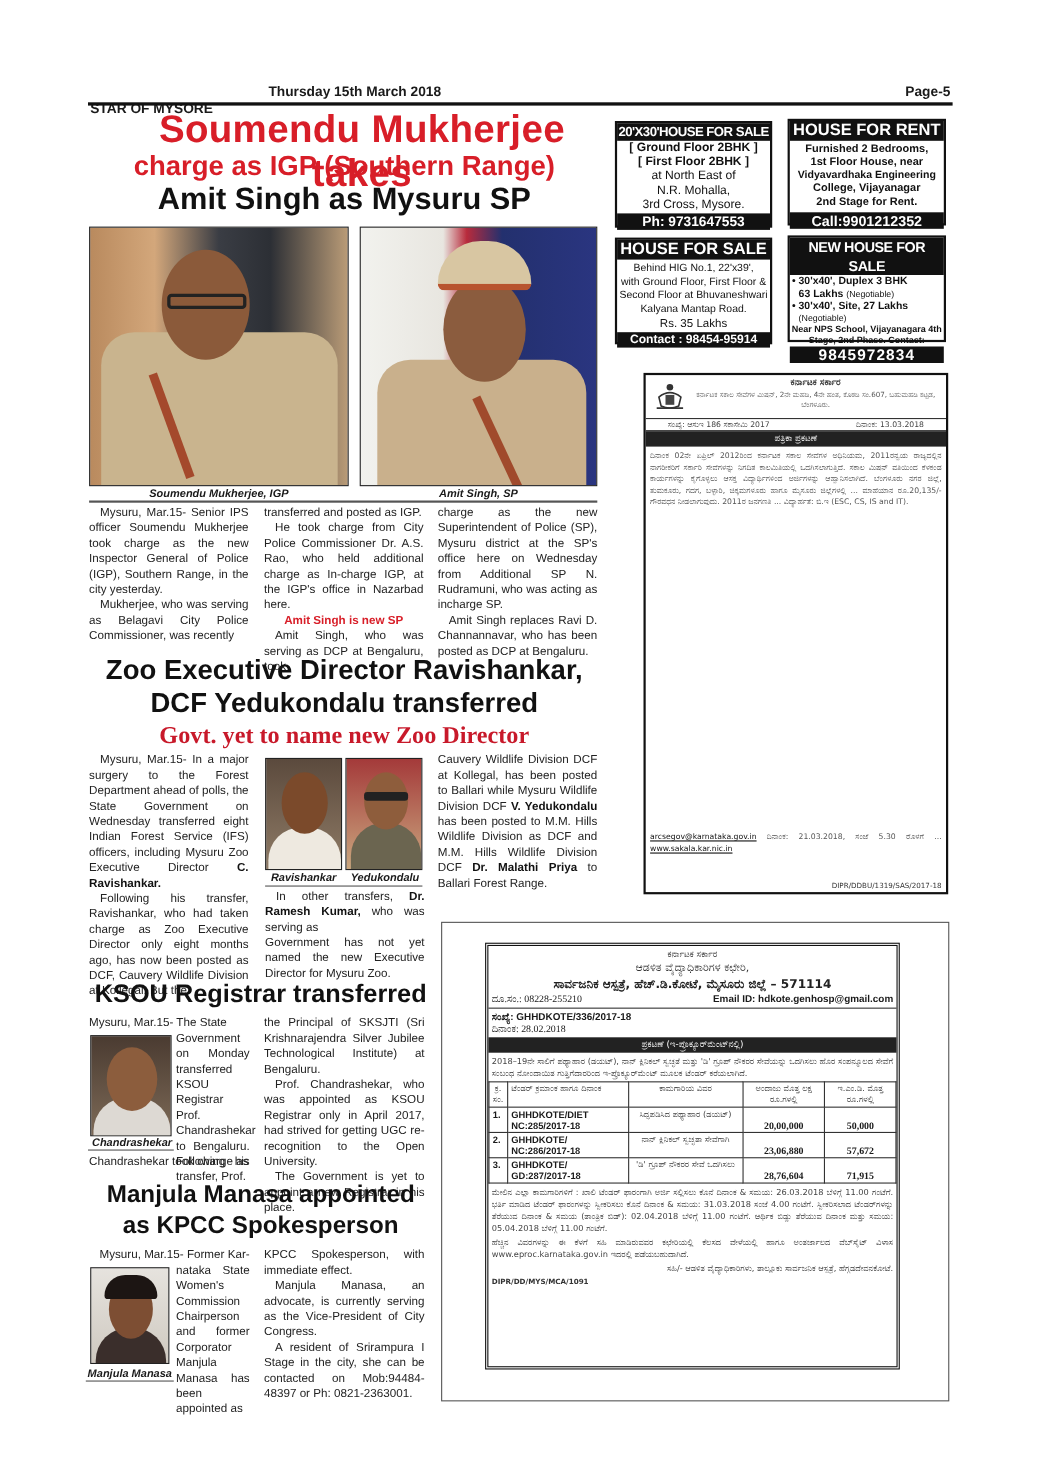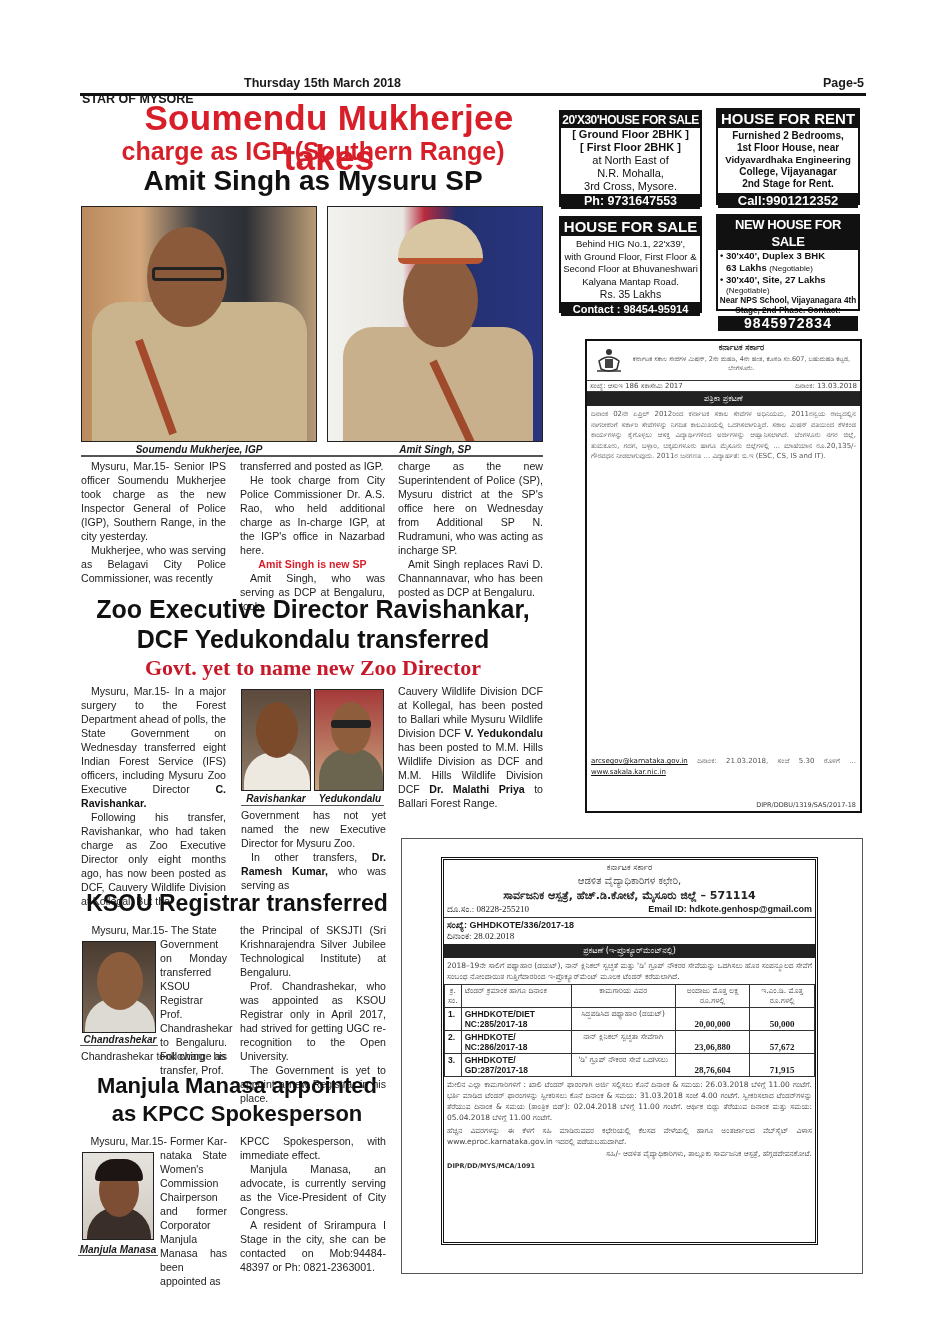--- a/index.html
+++ b/index.html
@@ -109,29 +109,29 @@
 </div>
 <div class="abs photo" style="left:314px;top:689px;width:70px;height:102px;background:linear-gradient(#a43a3a,#caa77f);">
   <div class="body" style="left:4px;top:58px;width:64px;height:44px;background:#6b6550;"></div>
   <div class="head" style="left:16px;top:12px;width:40px;height:52px;background:#8e5d3c;"></div>
   <div style="position:absolute;left:16px;top:30px;width:40px;height:8px;background:#222;border-radius:3px;"></div>
 </div>
 <div class="abs caption" style="left:241px;top:793px;width:70px;">Ravishankar</div>
 <div class="abs caption" style="left:314px;top:793px;width:72px;">Yedukondalu</div>
 <div class="abs cap-rule" style="left:241px;top:805px;width:143px;height:1px;"></div>
 <div class="abs col" style="left:241px;top:808px;width:145px;">
+  <p><span>In other transfers,</span> <b>Dr. Ramesh Kumar,</b> <span>who was serving as</span></p>
   <p style="text-indent:0">Government has not yet named the new Executive Director for Mysuru Zoo.</p>
-  <p><span>In other transfers,</span> <b>Dr. Ramesh Kumar,</b> <span>who was serving as</span></p>
 </div>
 <div class="abs col" style="left:398px;top:684px;width:145px;">
   <p style="text-indent:0"><span>Cauvery Wildlife Division DCF at Kollegal, has been posted to Ballari while Mysuru Wildlife Division DCF</span> <b>V. Yedukondalu</b> <span>has been posted to M.M. Hills Wildlife Division as DCF and M.M. Hills Wildlife Division DCF</span> <b>Dr. Malathi Priya</b> <span>to Ballari Forest Range.</span></p>
 </div>
 
 <div class="abs h2" style="left:78px;top:888px;width:318px;font-size:23px;">KSOU Registrar transferred</div>
-<div class="abs col" style="left:81px;top:923px;width:146px;text-align:center;">Mysuru, Mar.15- The State</div>
+<div class="abs col" style="left:81px;top:923px;width:146px;text-align:left;">Mysuru, Mar.15- The State</div>
 <div class="abs photo" style="left:82px;top:941px;width:74px;height:92px;background:linear-gradient(#4a3b31,#7d6a57);">
   <div class="body" style="left:2px;top:56px;width:70px;height:36px;background:#ddd9d3;"></div>
   <div class="head" style="left:14px;top:10px;width:46px;height:58px;background:#8c5d3d;"></div>
 </div>
 <div class="abs caption" style="left:80px;top:1034px;width:80px;">Chandrashekar</div>
 <div class="abs cap-rule" style="left:80px;top:1045px;width:78px;height:1px;"></div>
 <div class="abs col" style="left:160px;top:937px;width:67px;text-align:justify;">Government on Monday transferred KSOU Registrar Prof. Chandrashekar to Bengaluru. Following his transfer, Prof.</div>
 <div class="abs col" style="left:81px;top:1049px;width:146px;">Chandrashekar took charge as</div>
 <div class="abs col" style="left:240px;top:923px;width:146px;">
   <p style="text-indent:0">the Principal of SKSJTI (Sri Krishnarajendra Silver Jubilee Technological Institute) at Bengaluru.</p>
@@ -199,21 +199,21 @@
       <svg width="28" height="28" viewBox="0 0 28 28">
           <circle cx="14" cy="5" r="3" fill="#333"></circle>
           <path d="M4 14 Q14 6 24 14 L22 22 Q14 26 6 22 Z" fill="none" stroke="#333" stroke-width="1.5"></path>
           <rect x="10" y="12" width="8" height="9" fill="#444"></rect>
           <path d="M2 24 H26" stroke="#333" stroke-width="1.5"></path>
         </svg>
     </div>
     <div style="position:absolute;left:40px;right:4px;top:2px;font-size:8px;text-align:center;font-weight:bold;color:#333;">ಕರ್ನಾಟಕ ಸರ್ಕಾರ</div>
     <div style="position:absolute;left:40px;right:4px;top:14px;font-size:6.5px;line-height:9px;text-align:center;color:#555;">ಕರ್ನಾಟಕ ಸಕಾಲ ಸೇವೆಗಳ ಮಿಷನ್, 2ನೇ ಮಹಡಿ, 4ನೇ ಹಂತ, ಕೊಠಡಿ ಸಂ.607, ಬಹುಮಹಡಿ ಕಟ್ಟಡ, ಬೆಂಗಳೂರು.</div>
   </div>
-  <div style="display:flex;justify-content:space-between;font-size:7px;padding:1px 3px;border-bottom:1px solid #333;color:#444;">
+  <div style="display:flex;justify-content:space-between;font-size:7px;padding:1px 20px;border-bottom:1px solid #333;color:#444;">
     <span>ಸಂಖ್ಯೆ: ಆಸುಇ 186 ಸಕಾಸೇಮಿ 2017</span>
     <span>ದಿನಾಂಕ: 13.03.2018</span>
   </div>
   <div class="kn-dark">ಪತ್ರಿಕಾ ಪ್ರಕಟಣೆ</div>
   <div class="kn" style="padding:3px 4px;height:350px;overflow:hidden;">ದಿನಾಂಕ 02ನೇ ಏಪ್ರಿಲ್ 2012ರಿಂದ ಕರ್ನಾಟಕ ಸಕಾಲ ಸೇವೆಗಳ ಅಧಿನಿಯಮ, 2011ರನ್ವಯ ರಾಜ್ಯದಲ್ಲಿನ ನಾಗರೀಕರಿಗೆ ಸರ್ಕಾರಿ ಸೇವೆಗಳನ್ನು ನಿಗದಿತ ಕಾಲಮಿತಿಯಲ್ಲಿ ಒದಗಿಸಲಾಗುತ್ತಿದೆ. ಸಕಾಲ ಮಿಷನ್ ವತಿಯಿಂದ ಕೆಳಕಂಡ ಕಾರ್ಯಗಳನ್ನು ಕೈಗೊಳ್ಳಲು ಆಸಕ್ತ ವಿದ್ಯಾರ್ಥಿಗಳಿಂದ ಅರ್ಜಿಗಳನ್ನು ಆಹ್ವಾನಿಸಲಾಗಿದೆ. ಬೆಂಗಳೂರು ನಗರ ಜಿಲ್ಲೆ, ತುಮಕೂರು, ಗದಗ, ಬಳ್ಳಾರಿ, ಚಿಕ್ಕಮಗಳೂರು ಹಾಗೂ ಮೈಸೂರು ಜಿಲ್ಲೆಗಳಲ್ಲಿ ... ಮಾಹೆಯಾನ ರೂ.20,135/- ಗೌರವಧನ ನೀಡಲಾಗುವುದು. 2011ರ ಜನಗಣತಿ ... ವಿದ್ಯಾರ್ಹತೆ: ಬಿ.ಇ (ESC, CS, IS and IT).</div>
   <div class="kn" style="padding:0 4px;">
     <a class="ul">arcsegov@karnataka.gov.in</a>
     <span>ದಿನಾಂಕ: 21.03.2018, ಸಂಜೆ 5.30 ರೊಳಗೆ ...</span>
     <a class="ul">www.sakala.kar.nic.in</a>
   </div>

